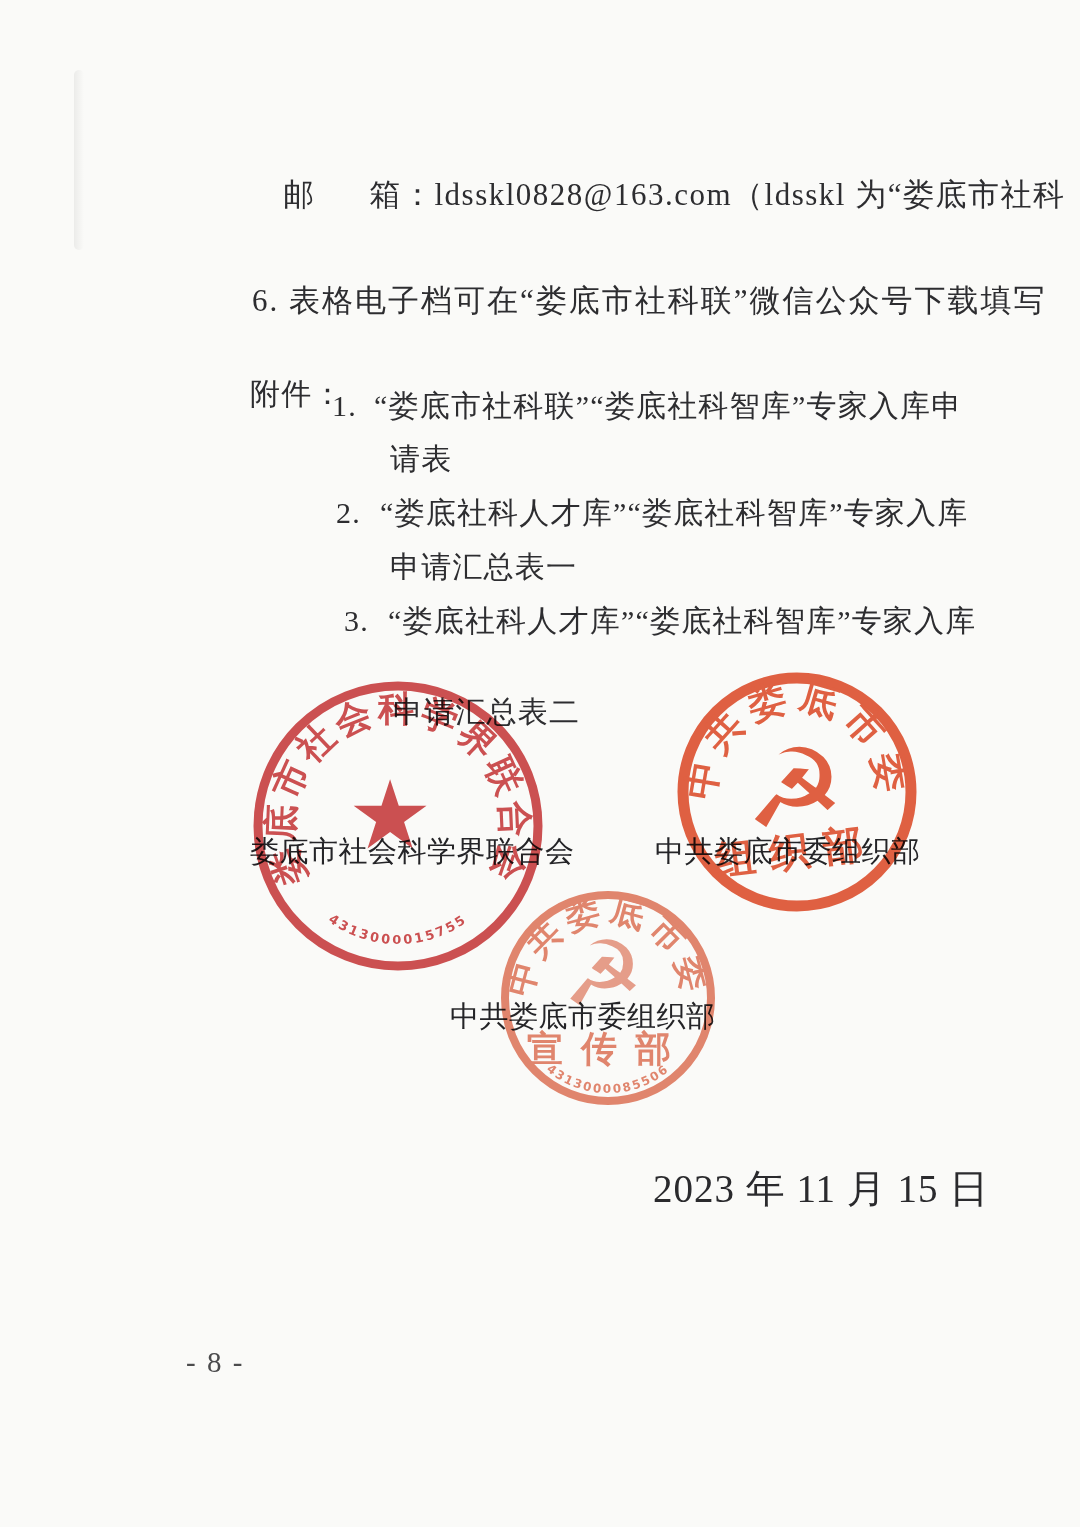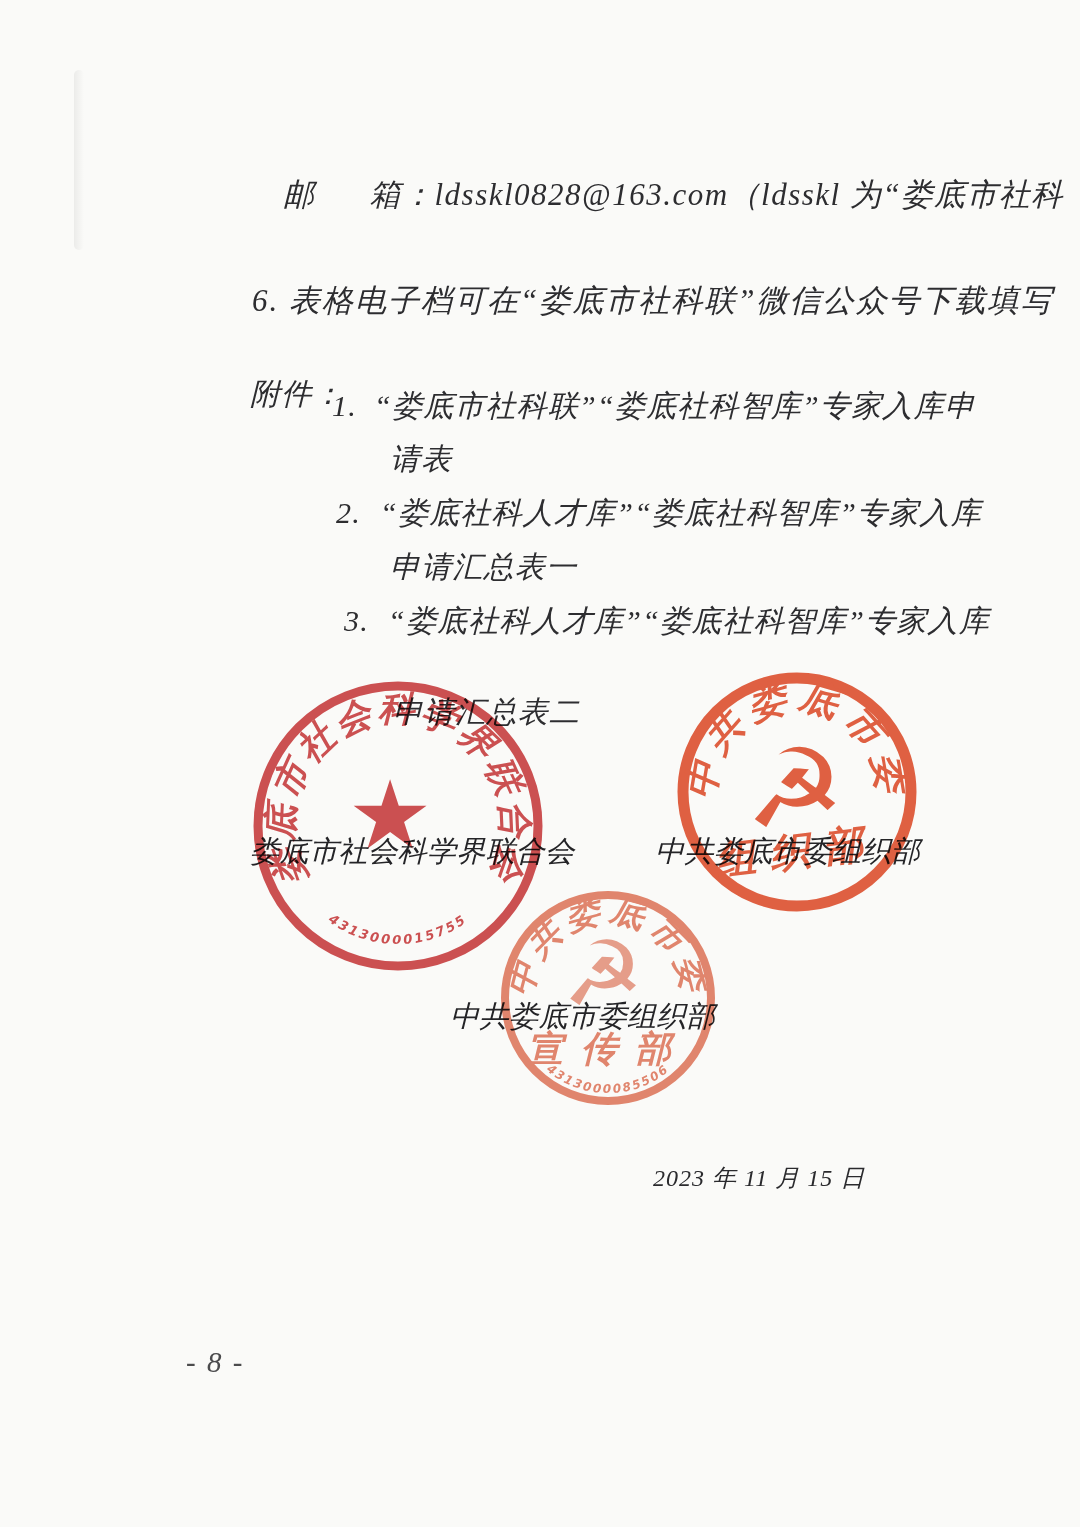--- a/index.html
+++ b/index.html
@@ -5,41 +5,40 @@
   html,body{margin:0;padding:0;}
   body{
     width:1080px;height:1527px;
     background:#f2f2f0;
     font-family:"Liberation Serif","DejaVu Serif",serif;
   }
   .page{
     position:relative;width:1080px;height:1527px;overflow:hidden;
     background:#fafaf8;
     color:#2d2d30;
-    font-style:italic;
   }
   .scan-streak{
     position:absolute;left:74px;top:70px;width:10px;height:180px;
     background:linear-gradient(to right, rgba(0,0,0,0.06), rgba(0,0,0,0));
     border-radius:5px;
   }
   .tline{
     position:absolute;white-space:nowrap;
     font-size:31px;line-height:1.2;letter-spacing:1.5px;
   }
   .email-gap{display:inline-block;width:54px;}
   .item6{letter-spacing:2px;}
   .att{font-size:30px;letter-spacing:1.2px;}
   .orgname{
     position:absolute;white-space:nowrap;z-index:1;
     font-size:29px;letter-spacing:0.5px;color:#242427;
   }
   .datetext{
     position:absolute;white-space:nowrap;z-index:1;
-    font-size:24px;letter-spacing:1px;color:#2a2a2d;
+    font-size:39px;letter-spacing:1px;color:#2a2a2d;
   }
   .pagenum{
     position:absolute;font-size:29px;letter-spacing:2px;color:#4b4b4d;
   }
   .seal{
     position:absolute;z-index:2;
     mix-blend-mode:multiply;
   }
   .seal-skl{left:248px;top:676px;opacity:0.88;}
   .seal-zzb{left:672px;top:667px;opacity:0.9;}

